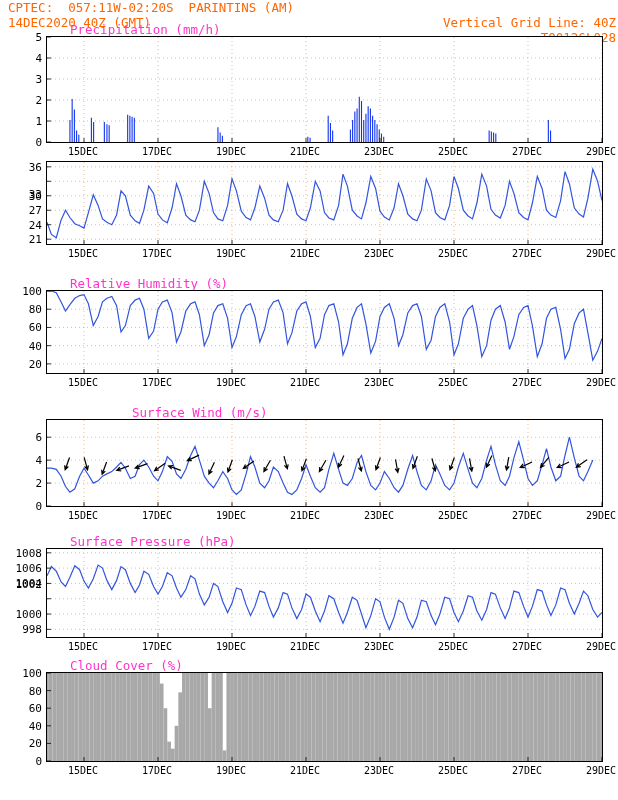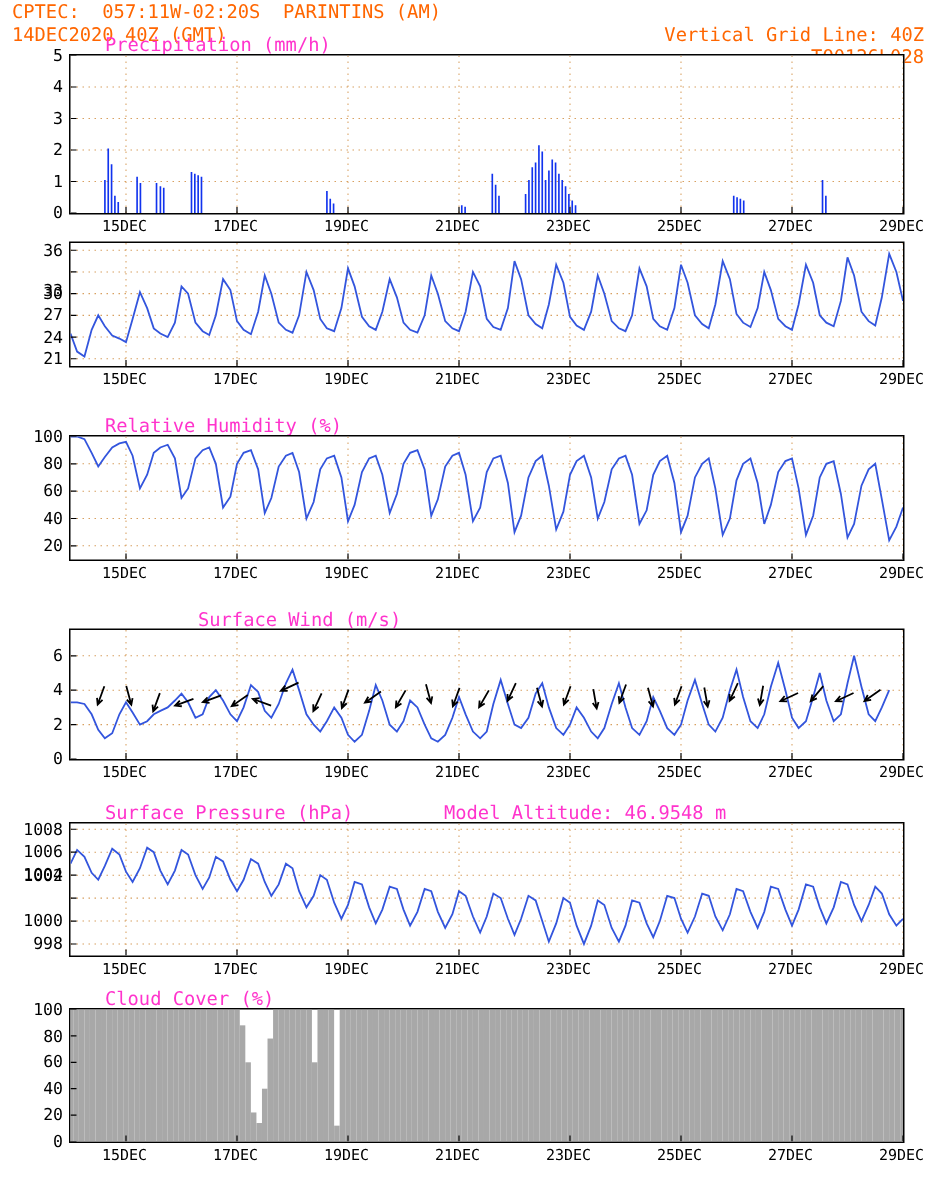--- a/index.html
+++ b/index.html
@@ -299,21 +299,20 @@
         <div class="xlab" style="left: 157px; top: 91px;">17DEC</div>
         <div class="xlab" style="left: 231px; top: 91px;">19DEC</div>
         <div class="xlab" style="left: 305px; top: 91px;">21DEC</div>
         <div class="xlab" style="left: 379px; top: 91px;">23DEC</div>
         <div class="xlab" style="left: 453px; top: 91px;">25DEC</div>
         <div class="xlab" style="left: 527px; top: 91px;">27DEC</div>
         <div class="xlab" style="left: 601px; top: 91px;">29DEC</div>
       </div>
       <div class="panel" style="top: 548px; height: 114px;">
         <div class="ptitle" style="left: 70px; top: -14px;">Surface Pressure (hPa)</div>
-        <div class="psub" style="left: 296px; top: -14px;">Model Altitude: 46.9548 m</div>
         <div class="plotbox" style="left: 46px; top: 0px; width: 557px; height: 90px;">
           <svg width="555" height="88" style="position: absolute; left: 0px; top: 0px;">
             <line x1="0" x2="555" y1="80.34782608695652" y2="80.34782608695652" class="gridline-h"></line>
             <line x1="0" x2="555" y1="65.04347826086956" y2="65.04347826086956" class="gridline-h"></line>
             <line x1="0" x2="555" y1="49.73913043478261" y2="49.73913043478261" class="gridline-h"></line>
             <line x1="0" x2="555" y1="34.43478260869565" y2="34.43478260869565" class="gridline-h"></line>
             <line x1="0" x2="555" y1="19.13043478260869" y2="19.13043478260869" class="gridline-h"></line>
             <line x1="0" x2="555" y1="3.826086956521735" y2="3.826086956521735" class="gridline-h"></line>
             <line x1="37" x2="37" y1="0" y2="88" class="gridline"></line>
             <line x1="111" x2="111" y1="0" y2="88" class="gridline"></line>

